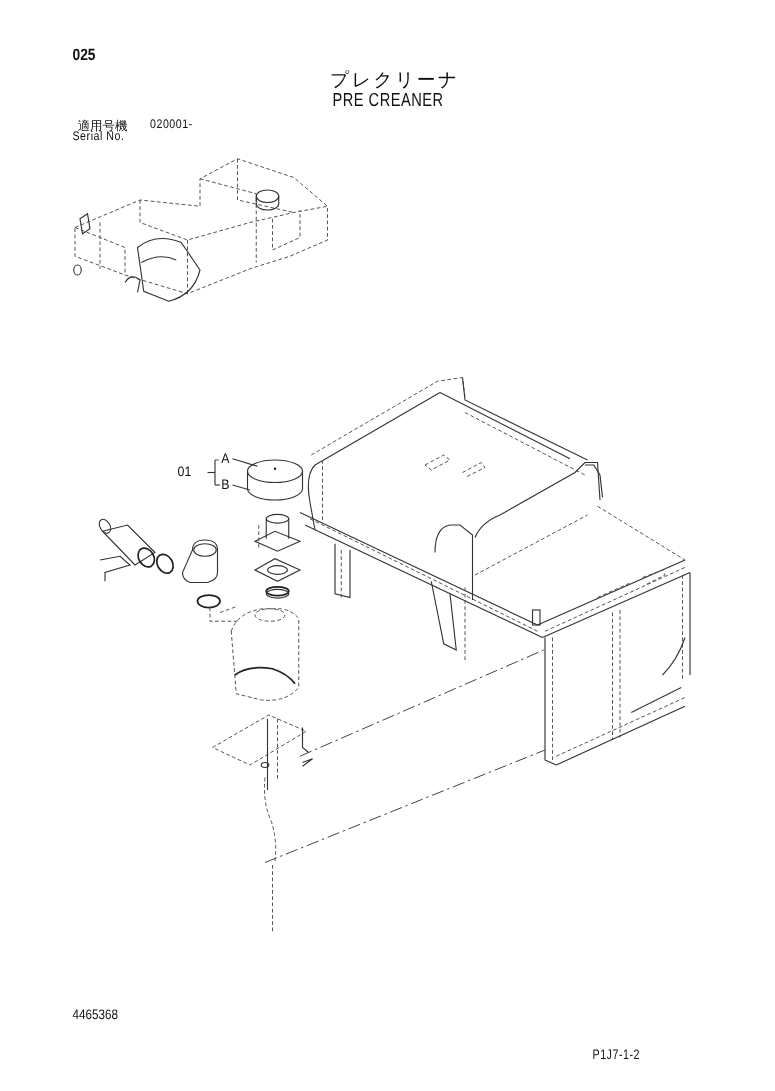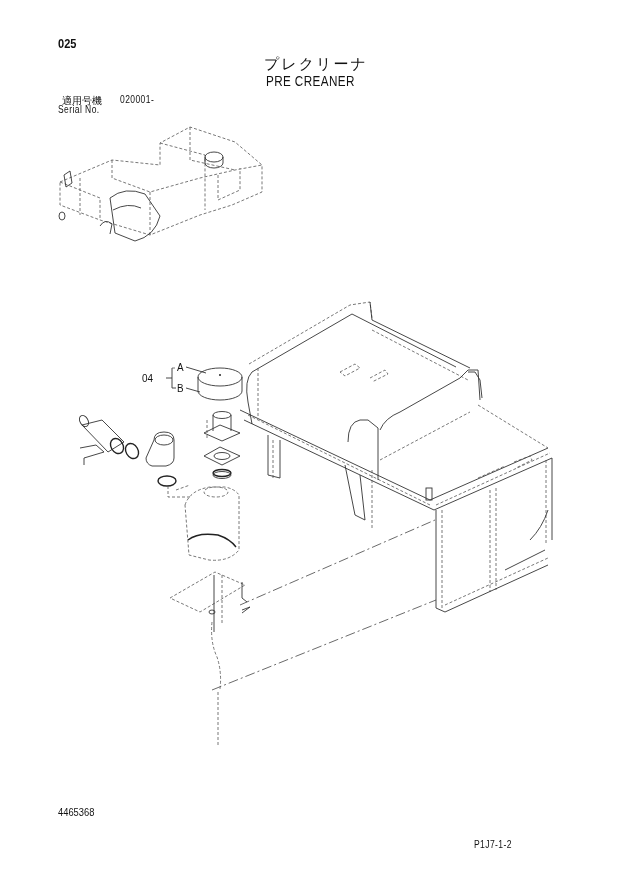--- a/index.html
+++ b/index.html
@@ -153,18 +153,18 @@
   <g>
     <polyline class="ln" points="166,378 172,378"></polyline>
     <polyline class="ln" points="172,368 172,388"></polyline>
     <polyline class="dash" points="172,368 176,368"></polyline>
     <polyline class="ln" points="172,388 176,388"></polyline>
     <polyline class="ln" points="186,367 206,373"></polyline>
     <polyline class="ln" points="186,388 200,392"></polyline>
   </g>
 </svg>
 
-<div class="abs callout" style="left:142px; top:372px;">04</div>
+<div class="abs callout" style="left:142px; top:372px;">01</div>
 <div class="abs callout" style="left:177px; top:361px;">A</div>
 <div class="abs callout" style="left:177px; top:382px;">B</div>
 
 <div class="abs doc-no">4465368</div>
 <div class="abs fig-ref">P1J7-1-2</div>
 
 </body></html>

